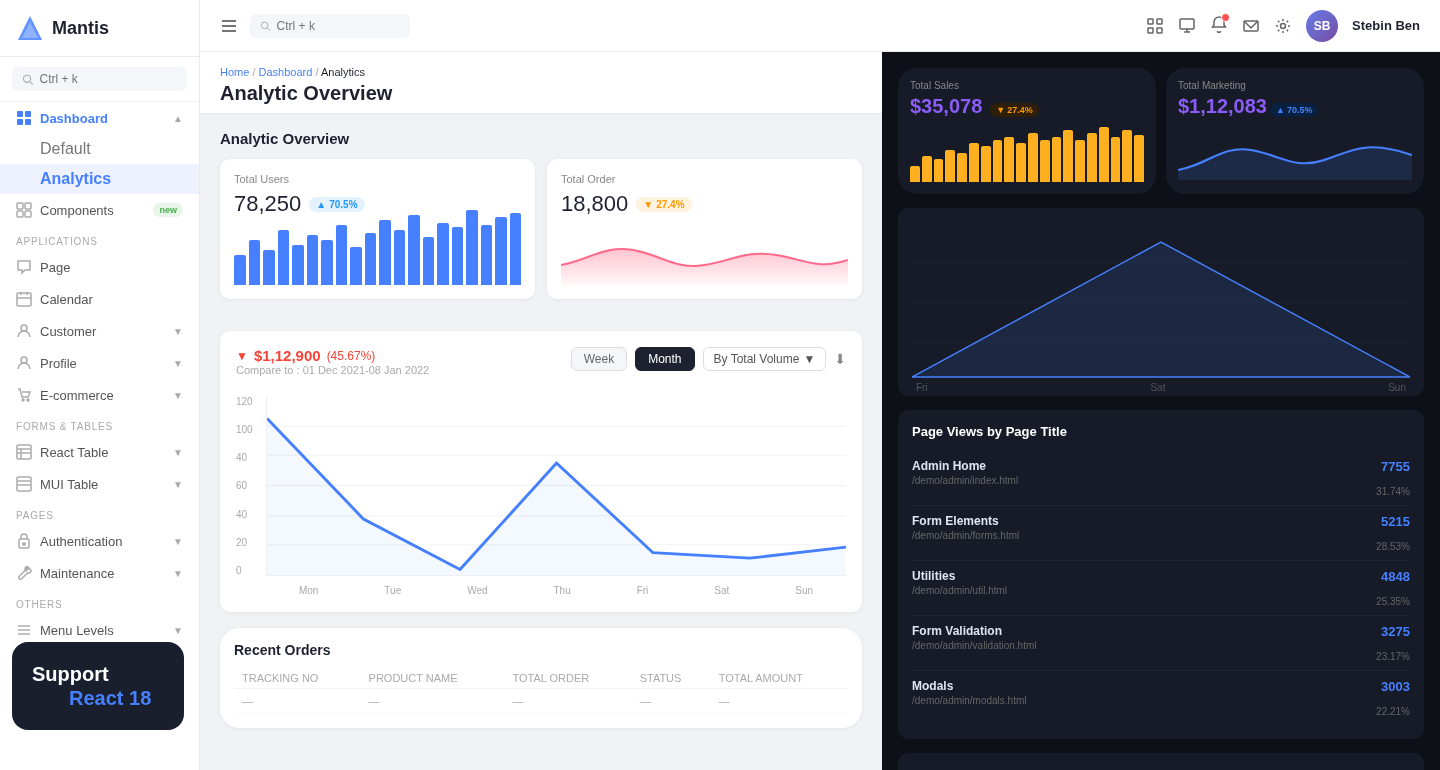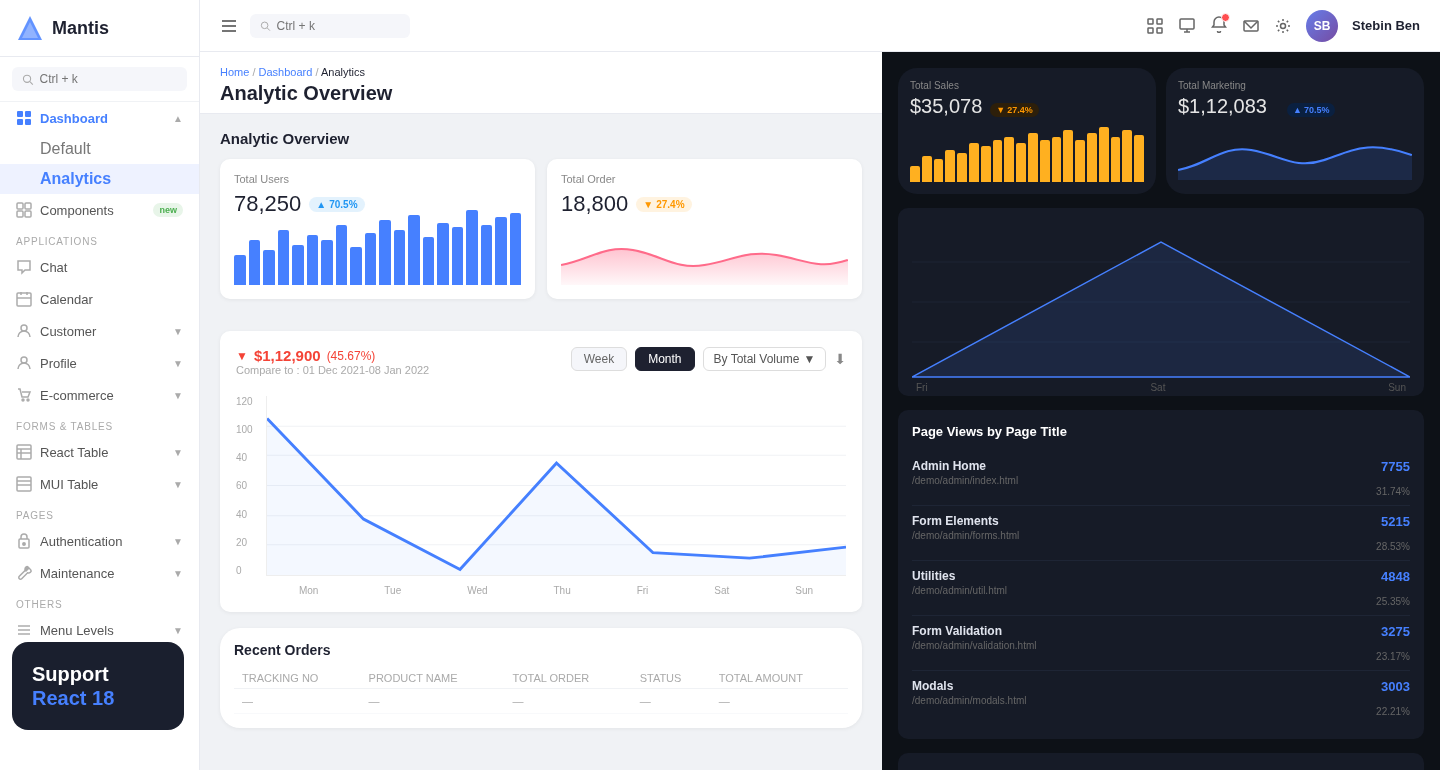--- a/index.html
+++ b/index.html
@@ -99,21 +99,21 @@
       bottom: 40px;
       left: 12px;
       background: #1a1f2e;
       color: white;
       border-radius: 16px;
       padding: 20px 20px 20px 20px;
       width: 172px;
       z-index: 100;
     }
     .support-popup .title1 { font-size: 20px; font-weight: 600; color: #fff; line-height: 1.2; }
-    .support-popup .title2 { font-size: 20px; font-weight: 700; color: #4680ff; line-height: 1.2; }
+    .support-popup .title2 { font-size: 20px; font-weight: 700; color: #4680ff; line-height: 1.2; margin-left: 37px; }
 
     
     .main-area {
       flex: 1;
       display: flex;
       flex-direction: column;
       overflow: hidden;
       background: #f0f2f5;
     }
     .light-panel {
@@ -271,21 +271,21 @@
 
     
     .dark-stat-cards { display: flex; gap: 10px; margin-bottom: 14px; }
     .dark-stat-card {
       flex: 1;
       background: #161b27;
       border-radius: 19px;
       padding: 12px;
     }
     .dark-stat-label { font-size: 10px; color: #888; margin-bottom: 4px; }
-    .dark-stat-value { font-size: 20px; font-weight: 400; color: #e5e5e5; margin-bottom: 6px; }
+    .dark-stat-value { font-size: 20px; font-weight: 700; color: #8b5cf6; margin-bottom: 6px; }
     .dark-stat-badge {
       font-size: 9px; font-weight: 600; padding: 2px 6px; border-radius: 10px;
       display: inline-flex; align-items: center; gap: 2px;
     }
     .dark-badge-down { background: #2d1f0a; color: #ff9800; }
     .dark-badge-up { background: #0a2040; color: #4680ff; }
     .dark-mini-bars { display: flex; align-items: flex-end; gap: 2px; height: 50px; margin-top: 8px; }
     .dark-mini-bar { border-radius: 2px 2px 0 0; min-width: 8px; }
 
     
@@ -370,21 +370,21 @@
     <span class="badge-new">new</span>
   </div>
 
   <div class="section-label">Applications</div>
 
   <div class="nav-item">
     <div class="nav-item-left">
       <svg class="nav-icon" viewBox="0 0 16 16" fill="none" stroke="#888" stroke-width="1.5">
         <path d="M2 2h12v9H9l-3 3v-3H2z" rx="1"></path>
       </svg>
-      <span>Chat</span>
+      <span>Page</span>
     </div>
   </div>
 
   <div class="nav-item">
     <div class="nav-item-left">
       <svg class="nav-icon" viewBox="0 0 16 16" fill="none" stroke="#888" stroke-width="1.5">
         <rect x="1" y="2" width="14" height="13" rx="1"></rect>
         <line x1="5" y1="1" x2="5" y2="4"></line>
           <line x1="11" y1="1" x2="11" y2="4"></line>
         <line x1="1" y1="7" x2="15" y2="7"></line>
@@ -750,21 +750,21 @@
               <div class="dark-mini-bar" style="height: 48.75px; background: rgb(255, 176, 32); flex: 1 1 0%;"></div>
               <div class="dark-mini-bar" style="height: 55.25px; background: rgb(255, 176, 32); flex: 1 1 0%;"></div>
               <div class="dark-mini-bar" style="height: 45.5px; background: rgb(255, 176, 32); flex: 1 1 0%;"></div>
               <div class="dark-mini-bar" style="height: 52px; background: rgb(255, 176, 32); flex: 1 1 0%;"></div>
               <div class="dark-mini-bar" style="height: 46.8px; background: rgb(255, 176, 32); flex: 1 1 0%;"></div>
             </div>
         </div>
 
         <div class="dark-stat-card">
           <div class="dark-stat-label">Total Marketing</div>
-          <div style="display:flex;align-items:center;gap:20px;margin-bottom:6px;">
+          <div style="display:flex;align-items:center;gap:3px;margin-bottom:6px;">
             <span class="dark-stat-value">$1,12,083</span>
             <span class="dark-stat-badge dark-badge-up">
               <span>▲</span>
               <span>70.5%</span>
             </span>
           </div>
 
           <div style="height:50px;margin-top:4px;">
             <svg viewBox="0 0 160 50" width="100%" height="50" preserveAspectRatio="none">
               <path d="M0,40 C20,35 30,15 50,20 C70,25 80,40 100,30 C120,20 130,10 160,25" fill="none" stroke="#4680ff" stroke-width="2"></path>

